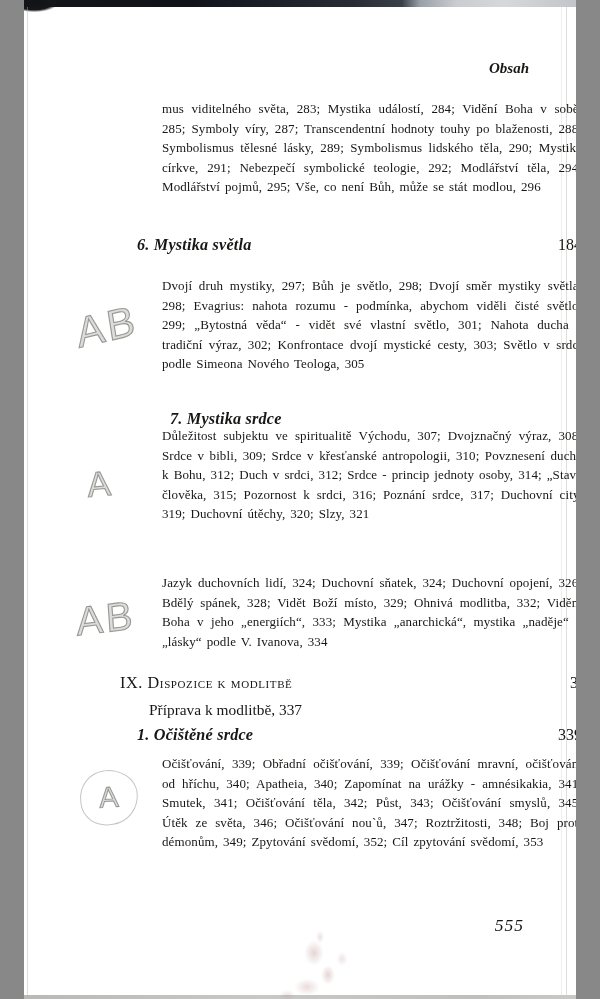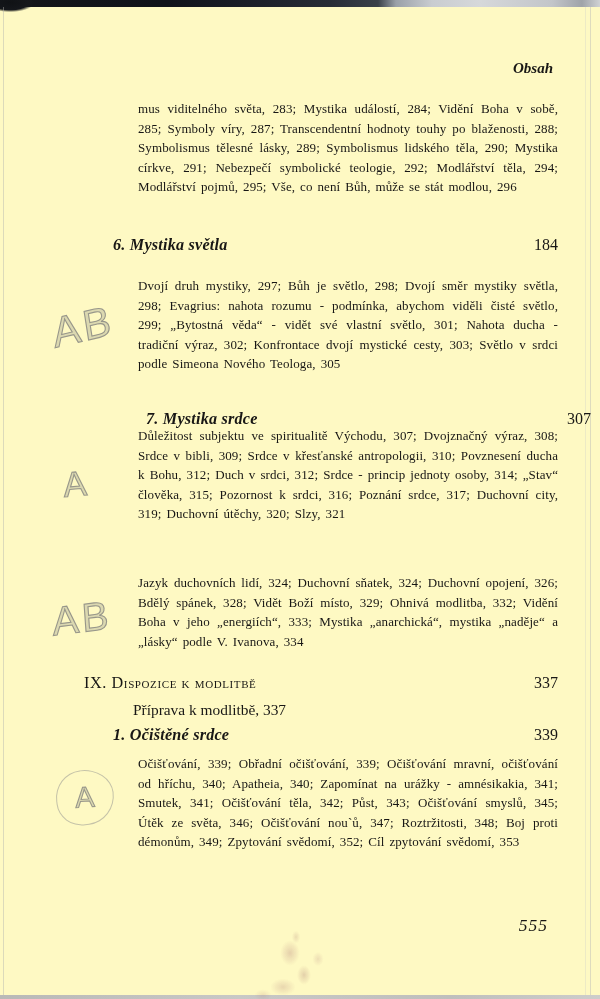--- a/index.html
+++ b/index.html
@@ -1,20 +1,20 @@
 <!DOCTYPE html>
 <html lang="cs"><head>
 <meta charset="utf-8">
 <style>
   html,body{margin:0;padding:0;background:#888;}
   .page{
     position:relative;
-    width:600px;height:999px;
+    width:552px;height:999px;
     margin:0 auto;
-    background:#fef9c3;
+    background:#ffffff;
     overflow:hidden;
     font-family:"Liberation Serif", serif;
     color:#181715;
   }
   
   .scan-top-edge{
     position:absolute;top:0;left:0;width:600px;height:7px;
     background:linear-gradient(to right,
       #141519 0%, #10131a 28%, #272c36 55%, #3a4049 63%,
       #9aa0a8 66%, #c9ccd0 72%, #d6d8da 80%, #c2c5c9 92%, #9fa3a9 97%, #d0d2d4 100%);
@@ -65,28 +65,28 @@
   .sec-row{
     position:absolute;left:113px;width:445px;
     display:flex;justify-content:space-between;align-items:baseline;
   }
   .sec-title{
     font-size:16.2px;font-weight:bold;font-style:italic;
     letter-spacing:0.2px;
   }
   .sec-page{font-size:16px;}
   .chapter-row{
-    position:absolute;left:84px;width:474px;
+    position:absolute;left:96px;width:474px;
     display:flex;justify-content:space-between;align-items:baseline;gap:30px;
   }
   .chapter-title{
     font-size:16.2px;font-variant:small-caps;letter-spacing:0.6px;
   }
   .sub-entry{
-    position:absolute;left:133px;
+    position:absolute;left:125px;
     font-size:15.4px;
   }
   .folio{
     position:absolute;top:915px;right:52px;
     font-size:17.5px;font-style:italic;letter-spacing:1px;
   }
   
   .pencil{
     position:absolute;
     font-family:"Liberation Sans", sans-serif;

